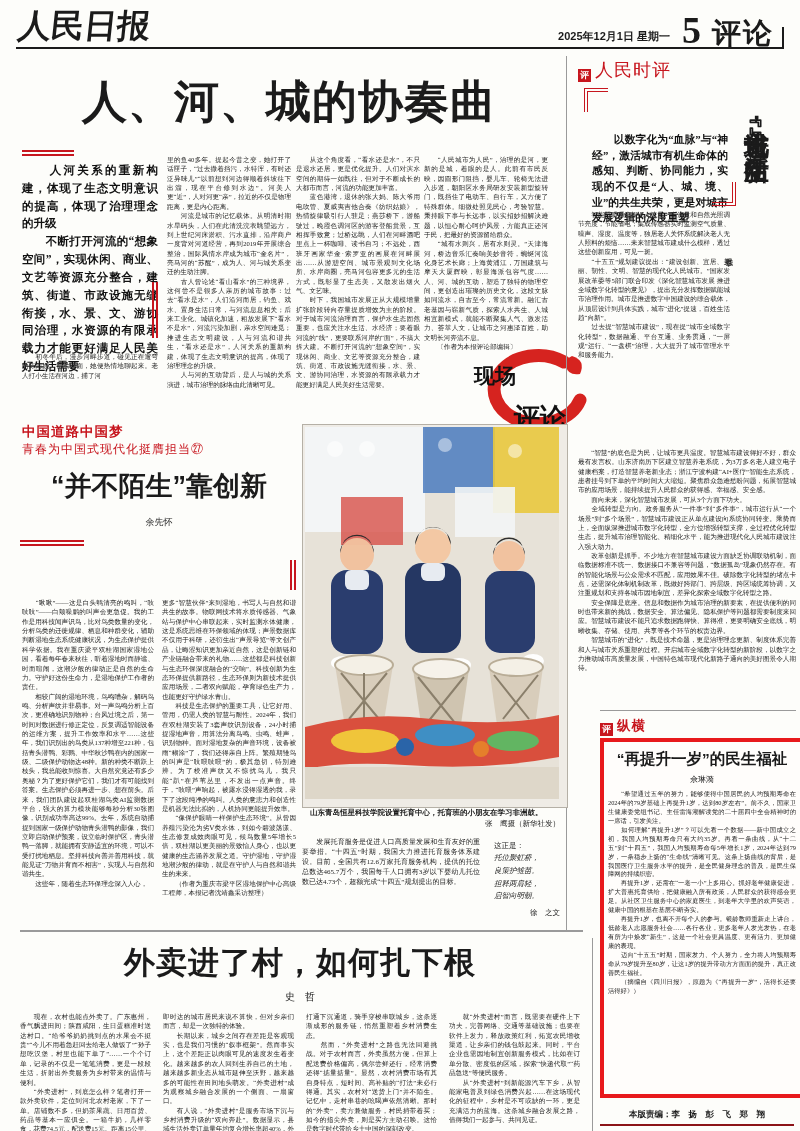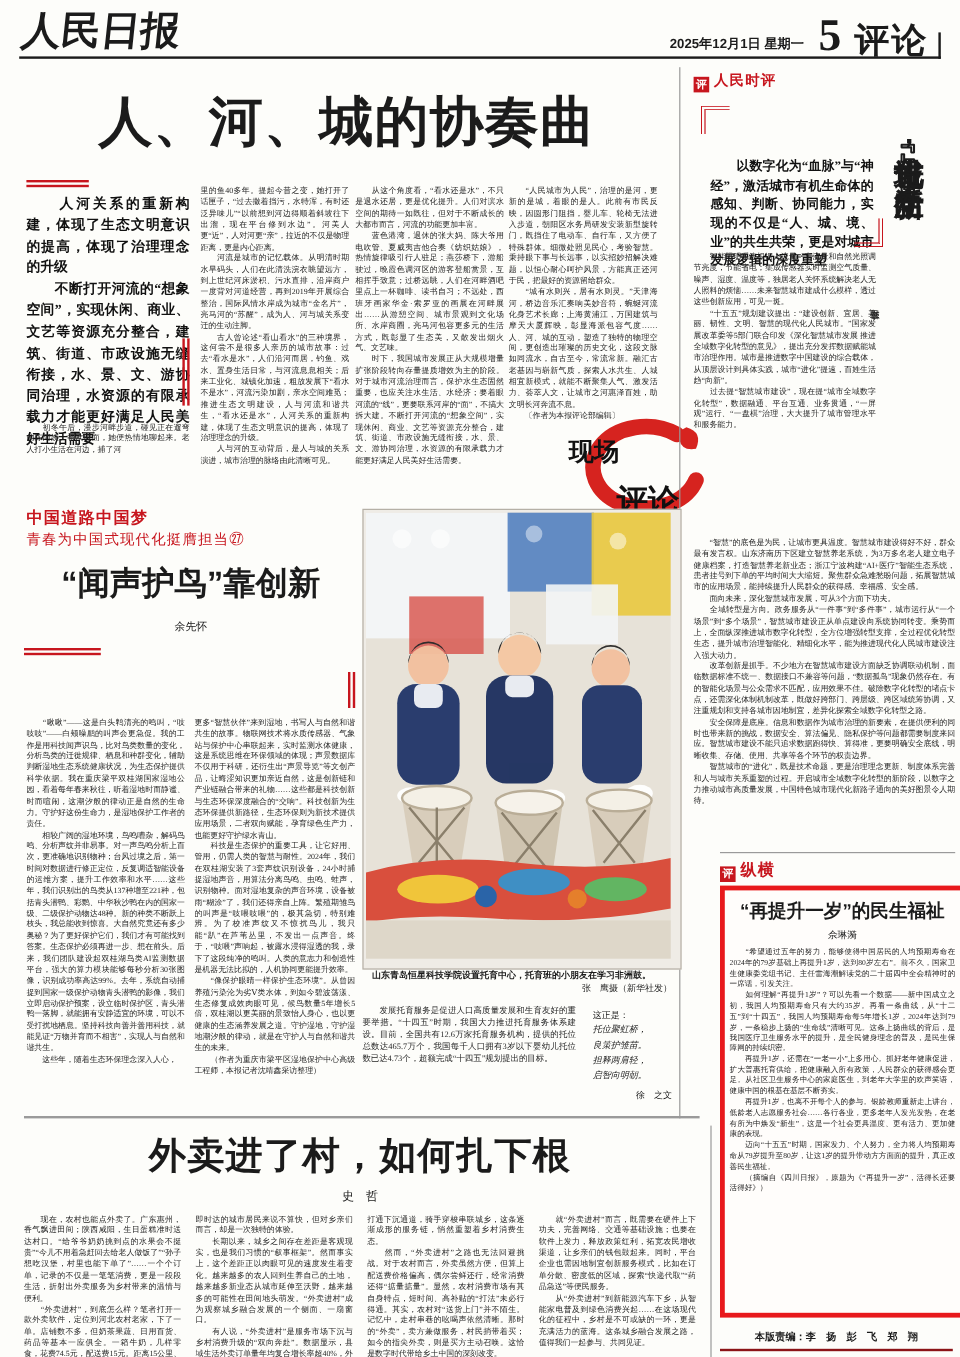--- a/index.html
+++ b/index.html
@@ -58,21 +58,21 @@
       <path d="M96 14 A44 34 0 1 0 112 52" fill="none" stroke="#d6231f" stroke-width="13" stroke-linecap="round"></path>
       <path d="M104 8 q14 4 8 18 q-12 2 -14 -8 q0 -8 6 -10" fill="#d6231f"></path>
     </svg>
     <div class="abs hei" style="left:6px;top:14px;font-size:21px;font-weight:900;color:#111;">现场</div>
     <div class="abs hei" style="left:46px;top:52px;font-size:26px;font-weight:900;color:#111;">评论</div>
   </div>
 
   <div class="abs grayrule" style="left:566px;top:56px;width:1px;height:876px;"></div>
 
   <div class="abs" style="left:578px;top:58px;">
-    <span class="plogo">评</span><span class="hei red" style="font-size:12px;font-weight:700;letter-spacing:1px;">人民时评</span>
+    <span class="plogo">评</span><span class="hei red" style="font-size:18px;font-weight:400;letter-spacing:1px;">人民时评</span>
   </div>
 
   <div class="abs" style="left:584px;top:88px;width:20px;height:20px;border-top:4px double #c7161e;border-left:4px double #c7161e;"></div>
   <div class="abs introbox" style="left:592px;top:94px;width:136px;height:104px;font-size:10.8px;line-height:1.45;margin-top:38px;">　　以数字化为“血脉”与“神经”，激活城市有机生命体的感知、判断、协同能力，实现的不仅是“人、城、境、业”的共生共荣，更是对城市发展逻辑的深度重塑</div>
   <div class="abs" style="left:712px;top:182px;width:20px;height:20px;border-bottom:4px double #c7161e;border-right:4px double #c7161e;"></div>
 
   <div class="abs hei vert" style="left:744px;top:112px;height:322px;font-size:25px;font-weight:900;line-height:1;">城市『进化』，生活『向新』</div>
   <div class="abs vert" style="left:722px;top:252px;height:50px;font-size:8px;">李君强</div>
 
   <div class="abs col" style="left:578px;top:210px;width:152px;height:236px;">　　智能照明系统根据人流量、车流量和自然光照调节亮度，节能省电；集成传感器实时监测空气质量、噪声、湿度、温度等，独居老人关怀系统解决老人无人照料的烦恼……未来智慧城市建成什么模样，透过这些创新应用，可见一斑。
@@ -80,21 +80,21 @@
 　　过去提“智慧城市建设”，现在提“城市全域数字化转型”，数据融通、平台互通、业务贯通，“一屏观”运行、“一盘棋”治理，大大提升了城市管理水平和服务能力。</div>
   <div class="abs col" style="left:578px;top:448px;width:218px;height:260px;">　　“智慧”的底色是为民，让城市更具温度。智慧城市建设得好不好，群众最有发言权。山东济南历下区建立智慧养老系统，为3万多名老人建立电子健康档案，打造智慧养老新业态；浙江宁波构建“AI+医疗”智能生态系统，患者挂号到下单的平均时间大大缩短。聚焦群众急难愁盼问题，拓展智慧城市的应用场景，能持续提升人民群众的获得感、幸福感、安全感。
 　　面向未来，深化智慧城市发展，可从3个方面下功夫。
 　　全域转型是方向。政务服务从“一件事”到“多件事”，城市运行从“一个场景”到“多个场景”，智慧城市建设正从单点建设向系统协同转变。乘势而上，全面纵深推进城市数字化转型，全方位增强转型支撑，全过程优化转型生态，提升城市治理智能化、精细化水平，能为推进现代化人民城市建设注入强大动力。
 　　改革创新是抓手。不少地方在智慧城市建设方面缺乏协调联动机制，面临数据标准不统一、数据接口不兼容等问题，“数据孤岛”现象仍然存在。有的智能化场景与公众需求不匹配，应用效果不佳。破除数字化转型的堵点卡点，还需深化体制机制改革，既做好跨部门、跨层级、跨区域统筹协调，又注重规划和支持各城市因地制宜，差异化探索全域数字化转型之路。
 　　安全保障是底座。信息和数据作为城市治理的新要素，在提供便利的同时也带来新的挑战，数据安全、算法偏见、隐私保护等问题都需要制度来回应。智慧城市建设不能只追求数据跑得快、算得准，更要明确安全底线，明晰收集、存储、使用、共享等各个环节的权责边界。
 　　智慧城市的“进化”，既是技术命题，更是治理理念更新、制度体系完善和人与城市关系重塑的过程。开启城市全域数字化转型的新阶段，以数字之力推动城市高质量发展，中国特色城市现代化新路子通向的美好图景令人期待。</div>
 
   <div class="abs hei red" style="left:22px;top:423px;font-size:13.5px;font-weight:900;letter-spacing:1px;">中国道路中国梦</div>
   <div class="abs red" style="left:22px;top:441px;font-size:12px;letter-spacing:1px;">青春为中国式现代化挺膺担当㉗</div>
-  <div class="abs hei" style="left:22px;top:468px;width:274px;font-size:27px;font-weight:900;text-align:center;">“闻声护鸟”靠创新</div>
+  <div class="abs hei" style="left:22px;top:468px;width:274px;font-size:27px;font-weight:900;text-align:center;">“并不陌生”靠创新</div>
   <div class="abs" style="left:22px;top:516px;width:274px;font-size:9px;text-align:center;">余先怀</div>
 
   <div class="abs redbar" style="left:20px;top:540px;width:64px;height:2px;"></div>
   <div class="abs redbar" style="left:20px;top:544px;width:64px;height:2px;"></div>
   <div class="abs redbar" style="left:290px;top:560px;width:2px;height:30px;"></div>
   <div class="abs redbar" style="left:294px;top:560px;width:2px;height:30px;"></div>
 
   <div class="abs col" style="left:22px;top:598px;width:132px;height:330px;">　　“啾啾”——这是白头鹎清亮的鸣叫，“吱吱吱”——白颊噪鹛的叫声会更急促。我的工作是用科技闻声识鸟，比对鸟类数量的变化，分析鸟类的迁徙规律、栖息和种群变化，辅助判断湿地生态系统健康状况，为生态保护提供科学依据。我在重庆梁平双桂湖国家湿地公园，看着每年春来秋往，听着湿地时而静谧、时而喧闹，这潮汐般的律动正是自然的生命力。守护好这份生命力，是湿地保护工作者的责任。
 　　相较广阔的湿地环境，鸟鸣嘈杂，解码鸟鸣、分析声纹并非易事。对一声鸟鸣分析上百次，更准确地识别物种；台风过境之后，第一时间对数据进行修正定位，反复调适智能设备的运维方案，提升工作效率和水平……这些年，我们识别出的鸟类从137种增至221种，包括青头潜鸭、彩鹮、中华秋沙鸭在内的国家一级、二级保护动物达48种。新的种类不断跃上枝头，我总能收到惊喜。大自然究竟还有多少奥秘？为了更好保护它们，我们才有可能找到答案。生态保护必须再进一步、想在前头。后来，我们团队建设起双桂湖鸟类AI监测数据平台，强大的算力模块能够每秒分析30张图像，识别成功率高达99%。去年，系统自动捕捉到国家一级保护动物青头潜鸭的影像，我们立即启动保护预案，设立临时保护区，青头潜鸭一落脚，就能拥有安静适宜的环境，可以不受打扰地栖息。坚持科技向善并善用科技，就能见证“万物并育而不相害”，实现人与自然和谐共生。
 　　这些年，随着生态环保理念深入人心，</div>

